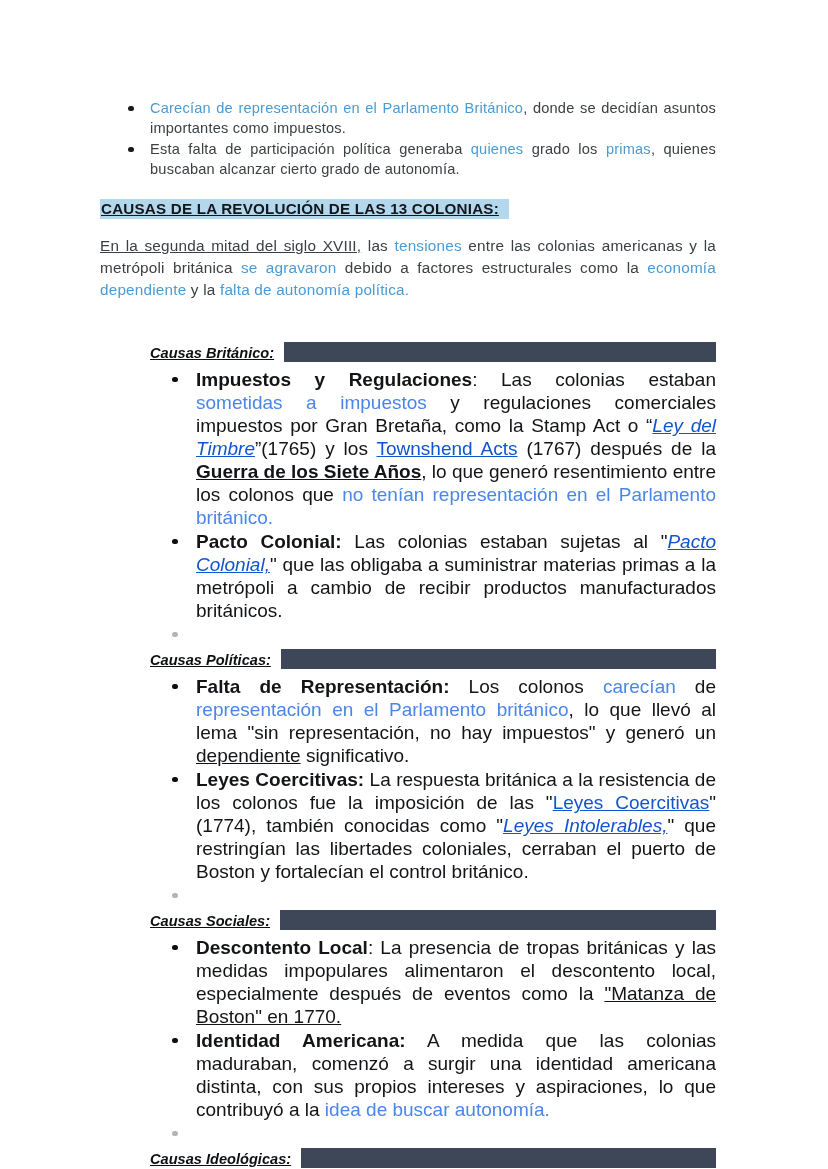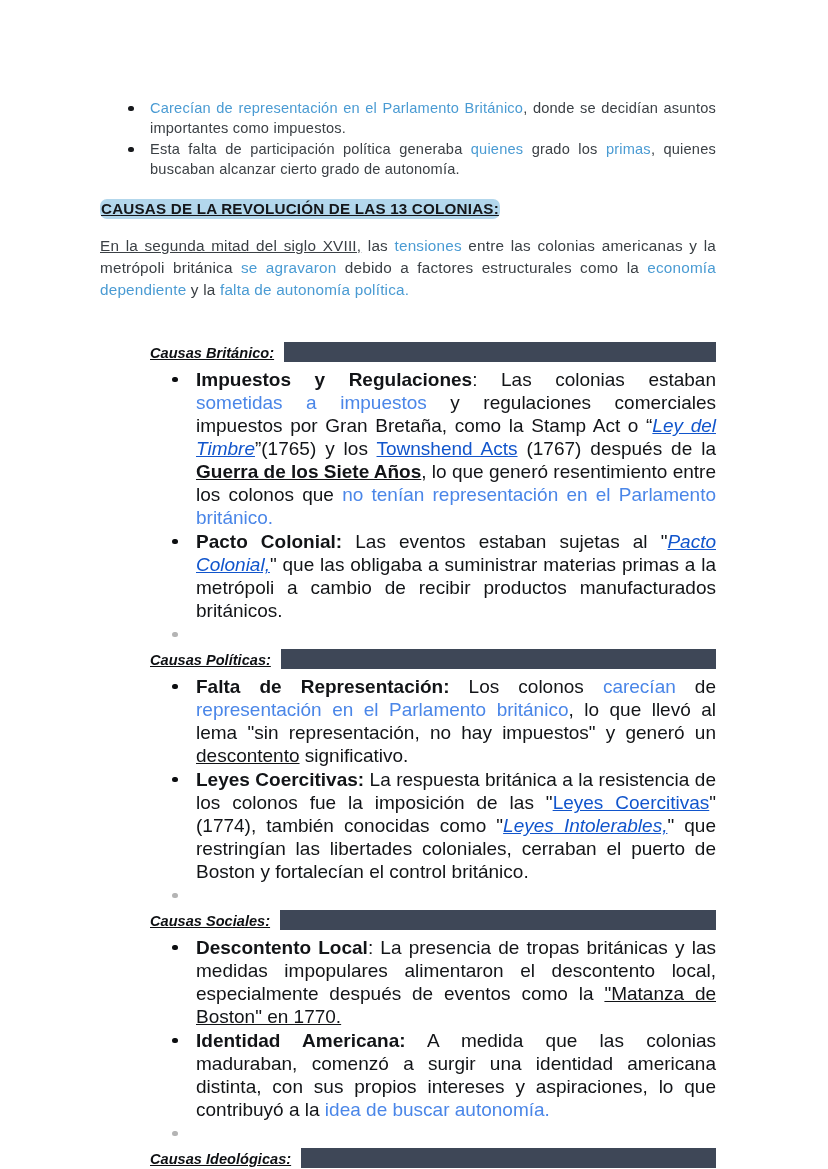--- a/index.html
+++ b/index.html
@@ -42,22 +42,21 @@
   .doc-heading {
     margin: 21px 0 0 0;
     font-size: 15.2px;
     font-weight: 600;
     letter-spacing: 0.2px;
     color: #14161a;
   }
   .doc-heading .hl {
     background: var(--highlight, #b3d7ec);
     text-decoration: underline;
-    padding: 1px 1px 2px 1px;
-    border-radius: 7px;
+    padding: 1px 10px 2px 1px;
   }
 
   .intro {
     margin: 18px 0 0 0;
     font-size: 15.3px;
     line-height: 21.8px;
     letter-spacing: 0.2px;
     color: #3b4045;
     text-align: justify;
   }
@@ -130,31 +129,31 @@
     <p class="intro"><span class="r-u">En la segunda mitad del siglo XVIII,</span><span> las </span><span class="r-accent">tensiones</span><span> entre las colonias americanas y la metrópoli británica </span><span class="r-accent">se agravaron</span><span> debido a factores estructurales como la </span><span class="r-accent">economía dependiente</span><span> y la </span><span class="r-accent">falta de autonomía política.</span></p>
 
     <div class="sections">
         <section class="section">
           <div class="section-header">
             <span class="section-title">Causas Británico:</span>
             <span class="section-fill"></span>
           </div>
           <ul class="bullets">
             <li><span class="r-b">Impuestos y Regulaciones</span><span>: Las colonias estaban </span><span class="r-blue">sometidas a impuestos</span><span> y regulaciones comerciales impuestos por Gran Bretaña, como la Stamp Act o “</span><span class="r-link r-i">Ley del Timbre</span><span>”(1765) y los </span><span class="r-link">Townshend Acts</span><span> (1767) después de la </span><span class="r-b r-u">Guerra de los Siete Años</span><span>, lo que generó resentimiento entre los colonos que </span><span class="r-blue">no tenían representación en el Parlamento británico.</span></li>
-            <li><span class="r-b">Pacto Colonial:</span><span> Las eventos estaban sujetas al "</span><span class="r-link r-i">Pacto Colonial,</span><span>" que las obligaba a suministrar materias primas a la metrópoli a cambio de recibir productos manufacturados británicos.</span></li>
+            <li><span class="r-b">Pacto Colonial:</span><span> Las colonias estaban sujetas al "</span><span class="r-link r-i">Pacto Colonial,</span><span>" que las obligaba a suministrar materias primas a la metrópoli a cambio de recibir productos manufacturados británicos.</span></li>
             <li class="empty"></li>
           </ul>
         </section>
         <section class="section">
           <div class="section-header">
             <span class="section-title">Causas Políticas:</span>
             <span class="section-fill"></span>
           </div>
           <ul class="bullets">
-            <li><span class="r-b">Falta de Representación:</span><span> Los colonos </span><span class="r-blue">carecían</span><span> de </span><span class="r-blue">representación en el Parlamento británico</span><span>, lo que llevó al lema "sin representación, no hay impuestos" y generó un </span><span class="r-u">descontento</span><span> significativo.</span></li>
+            <li><span class="r-b">Falta de Representación:</span><span> Los colonos </span><span class="r-blue">carecían</span><span> de </span><span class="r-blue">representación en el Parlamento británico</span><span>, lo que llevó al lema "sin representación, no hay impuestos" y generó un </span><span class="r-u">dependiente</span><span> significativo.</span></li>
             <li><span class="r-b">Leyes Coercitivas:</span><span> La respuesta británica a la resistencia de los colonos fue la imposición de las "</span><span class="r-link">Leyes Coercitivas</span><span>" (1774), también conocidas como "</span><span class="r-link r-i">Leyes Intolerables,</span><span>" que restringían las libertades coloniales, cerraban el puerto de Boston y fortalecían el control británico.</span></li>
             <li class="empty"></li>
           </ul>
         </section>
         <section class="section">
           <div class="section-header">
             <span class="section-title">Causas Sociales:</span>
             <span class="section-fill"></span>
           </div>
           <ul class="bullets">

